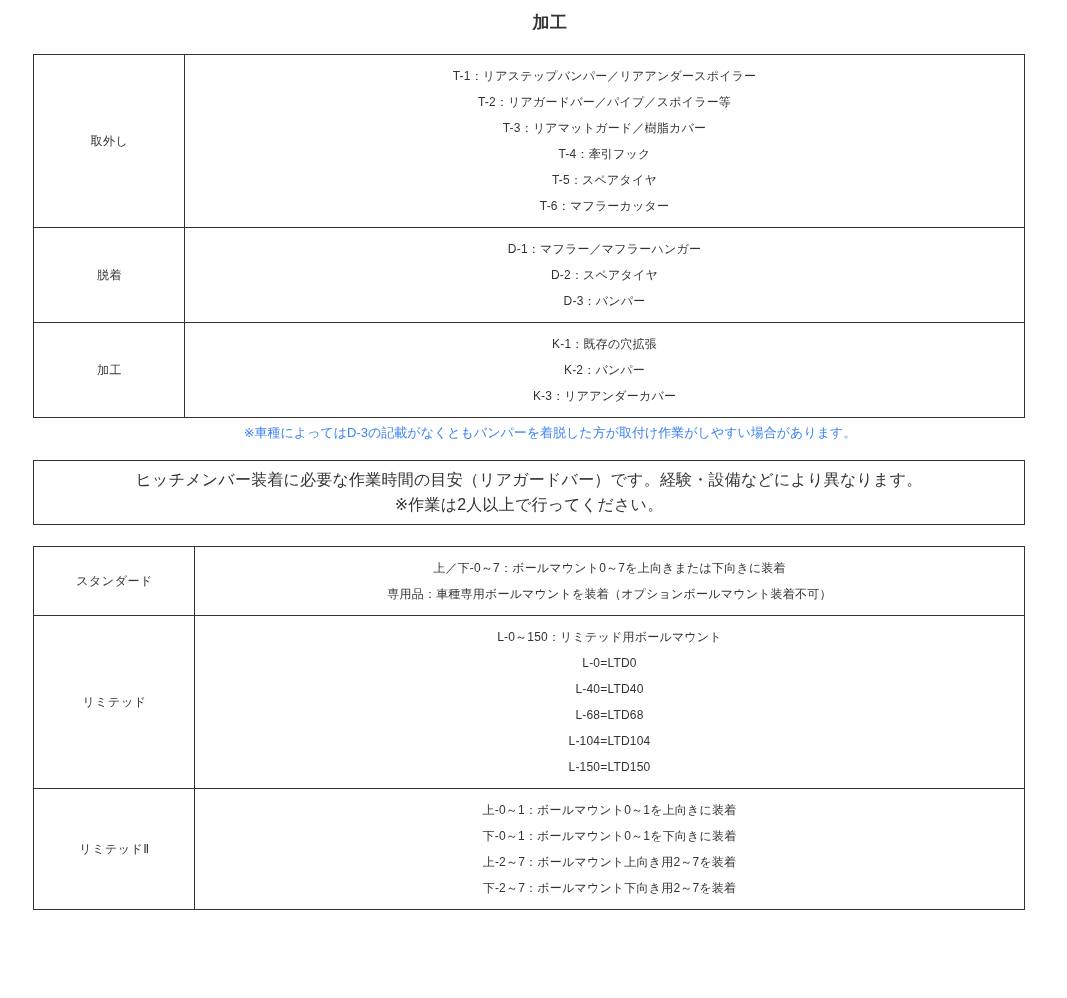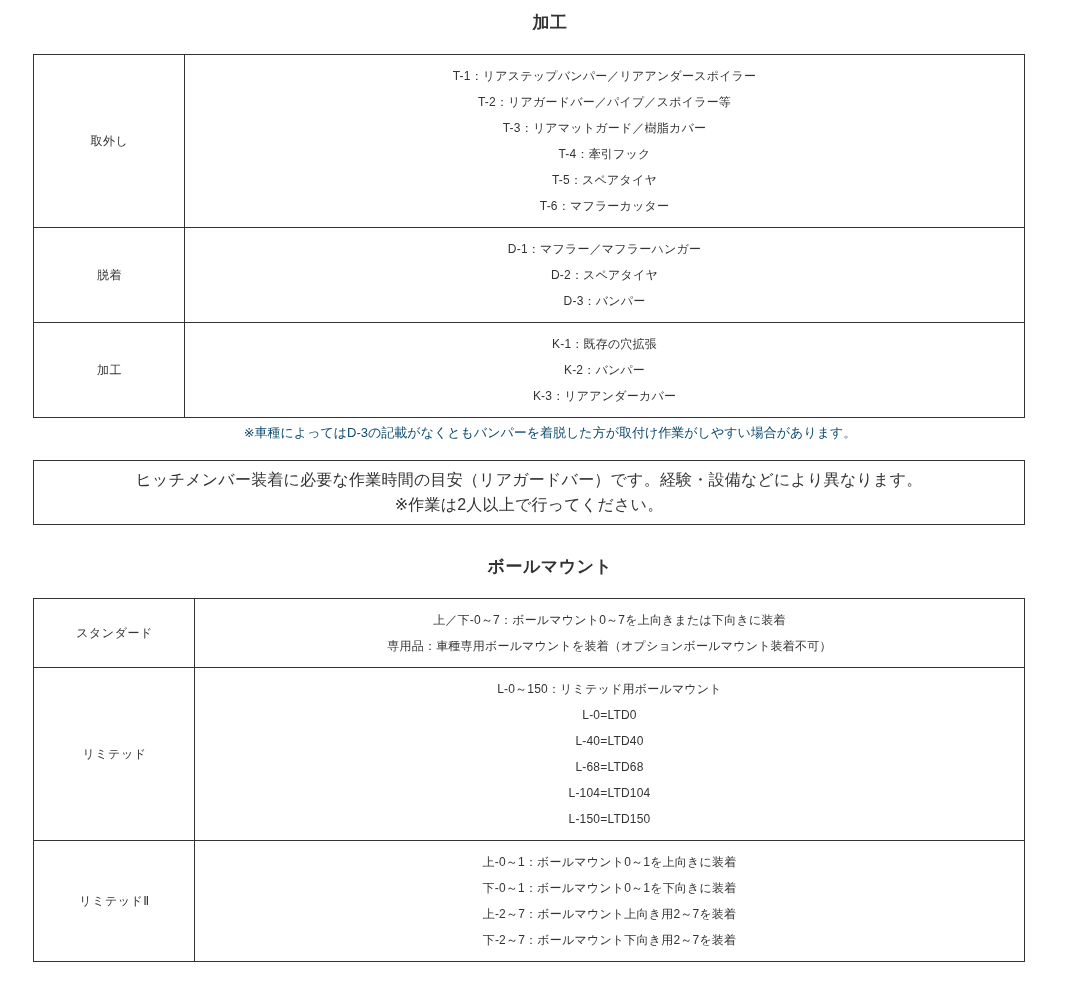--- a/index.html
+++ b/index.html
@@ -59,21 +59,21 @@
   table.t-processing td.row-label { width: 129px; }
   table.t-ballmount  td.row-label { width: 139px; }
   .cell-line {
     line-height: 26px;
     white-space: nowrap;
     letter-spacing: 0.2px;
   }
 
   .note {
     font-size: 13px;
-    color: #0c4a6e;
+    color: #3b82f6;
     margin: 6px 0 0 0;
     line-height: 17px;
   }
 
   .info-box {
     box-sizing: border-box;
     width: 992px;
     border: 1px solid #333333;
     margin-top: 19px;
     padding: 6px 12px 7px 12px;
@@ -120,21 +120,20 @@
     </table>
 
   <p class="note">※車種によってはD-3の記載がなくともバンパーを着脱した方が取付け作業がしやすい場合があります。</p>
 
 
   <div class="info-box">
     <div class="cell-line">ヒッチメンバー装着に必要な作業時間の目安（リアガードバー）です。経験・設備などにより異なります。</div>
     <div class="cell-line">※作業は2人以上で行ってください。</div>
   </div>
 
-  <h2 class="section-heading heading-ballmount">ボールマウント</h2>
 
   <table class="spec-table t-ballmount">
     <tbody>
         <tr>
       <td class="row-label">スタンダード</td>
       <td>
         <div class="cell-line">上／下-0～7：ボールマウント0～7を上向きまたは下向きに装着</div>
         <div class="cell-line">専用品：車種専用ボールマウントを装着（オプションボールマウント装着不可）</div>
       </td>
     </tr>

